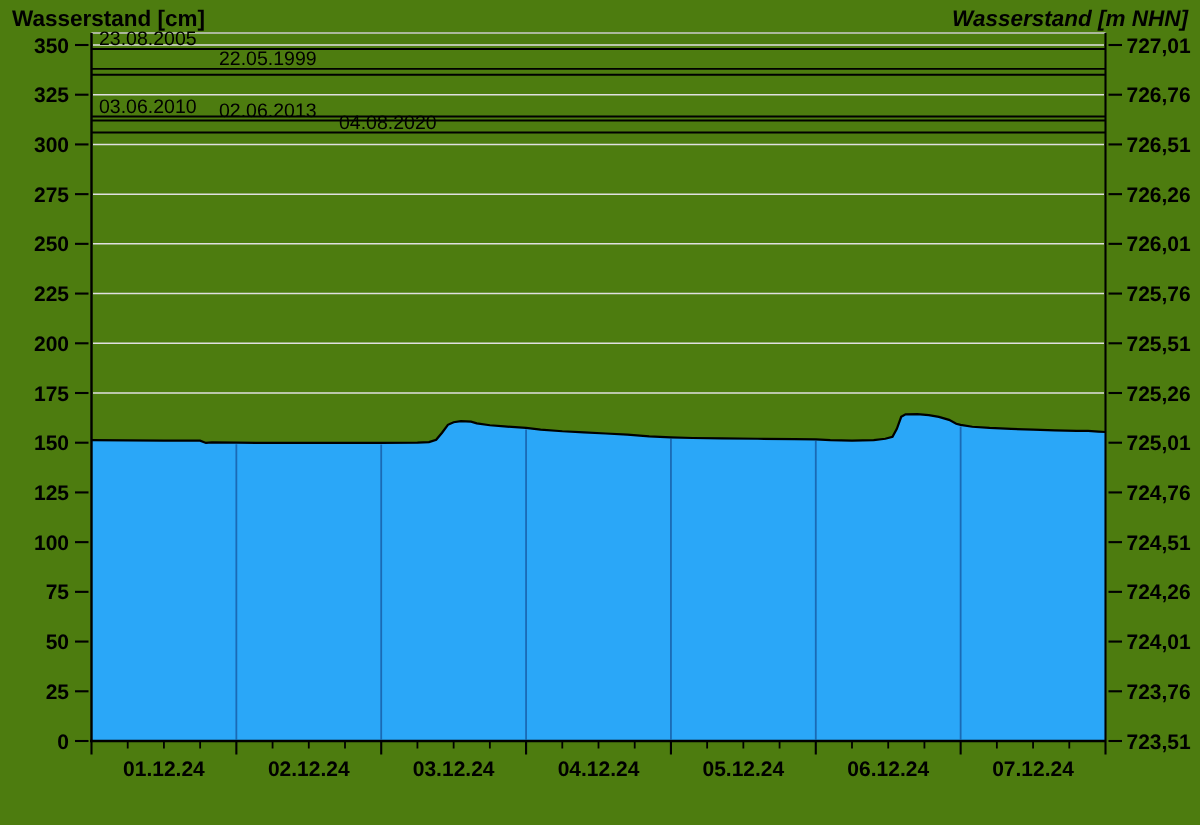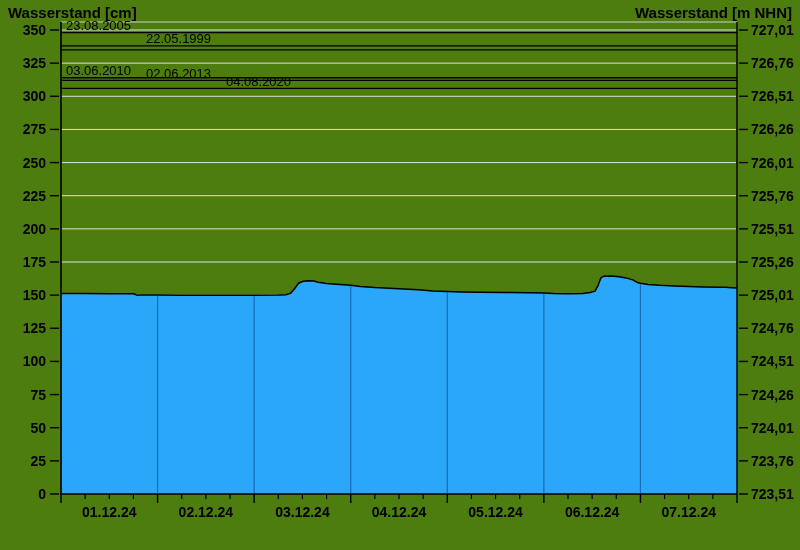--- a/index.html
+++ b/index.html
@@ -1,20 +1,20 @@
 <!DOCTYPE html>
 <html><head>
 <meta charset="utf-8">
 <style>
   html,body{margin:0;padding:0;background:#fff;}
   .page{position:relative;width:800px;height:550px;background:#4d7c0f;overflow:hidden;
         font-family:"Liberation Sans",sans-serif;}
   .chart-title{position:absolute;top:4px;font-weight:bold;font-size:15px;color:#000;white-space:nowrap;}
   .chart-title.left{left:8px;}
-  .chart-title.right{right:8px;}
+  .chart-title.right{right:8px;font-style:italic;}
   svg{position:absolute;left:0;top:0;}
   text{font-family:"Liberation Sans",sans-serif;}
 </style>
 </head>
 <body>
 
 <div class="page">
   <div class="chart-title left">Wasserstand [cm]</div>
   <div class="chart-title right">Wasserstand [m NHN]</div>
   <svg id="chart" width="800" height="550" viewBox="0 0 800 550">

